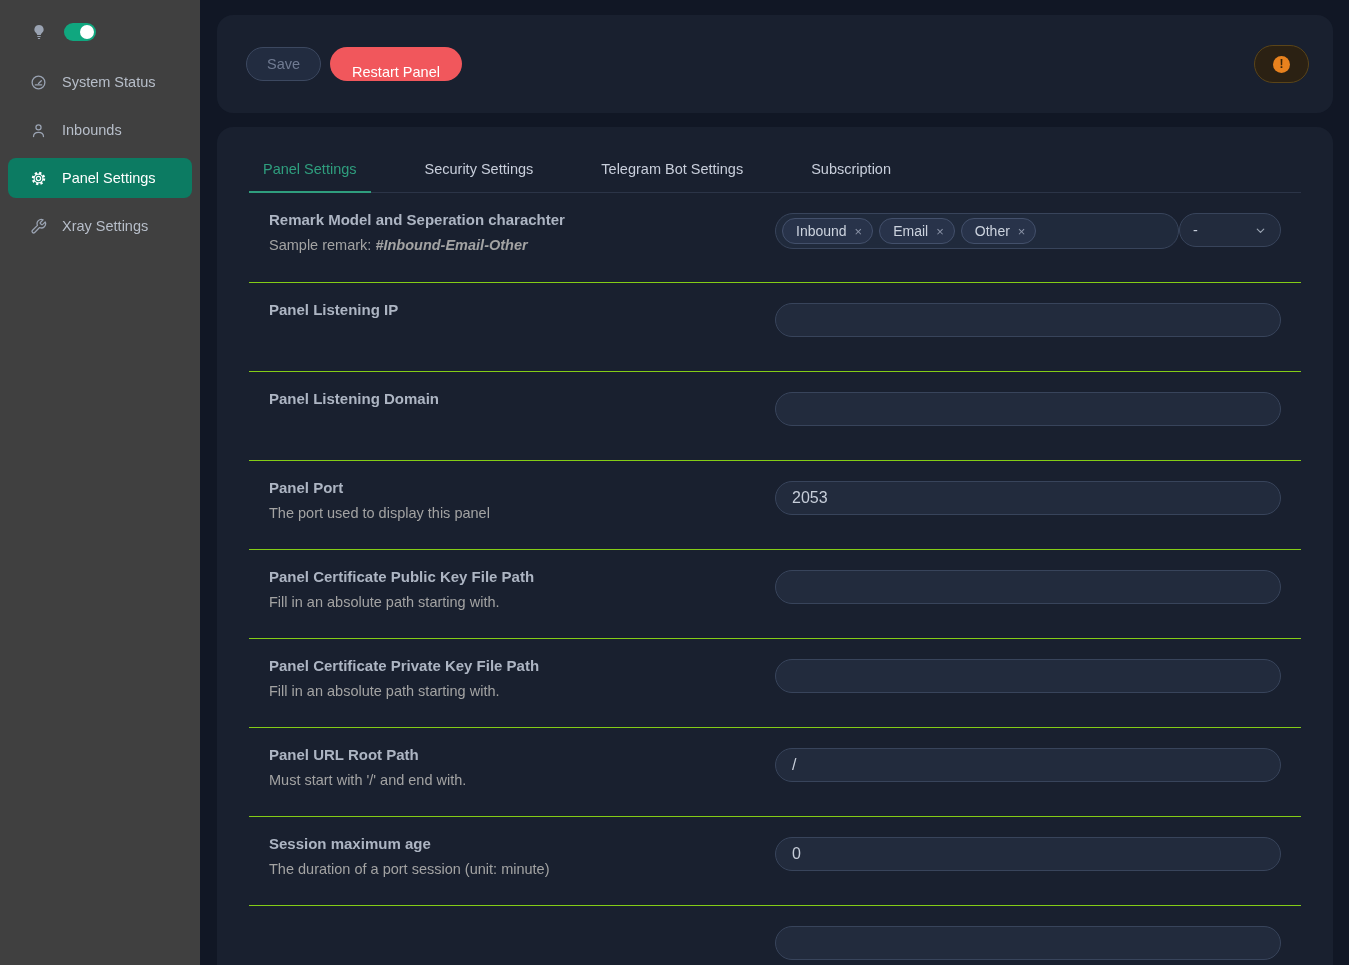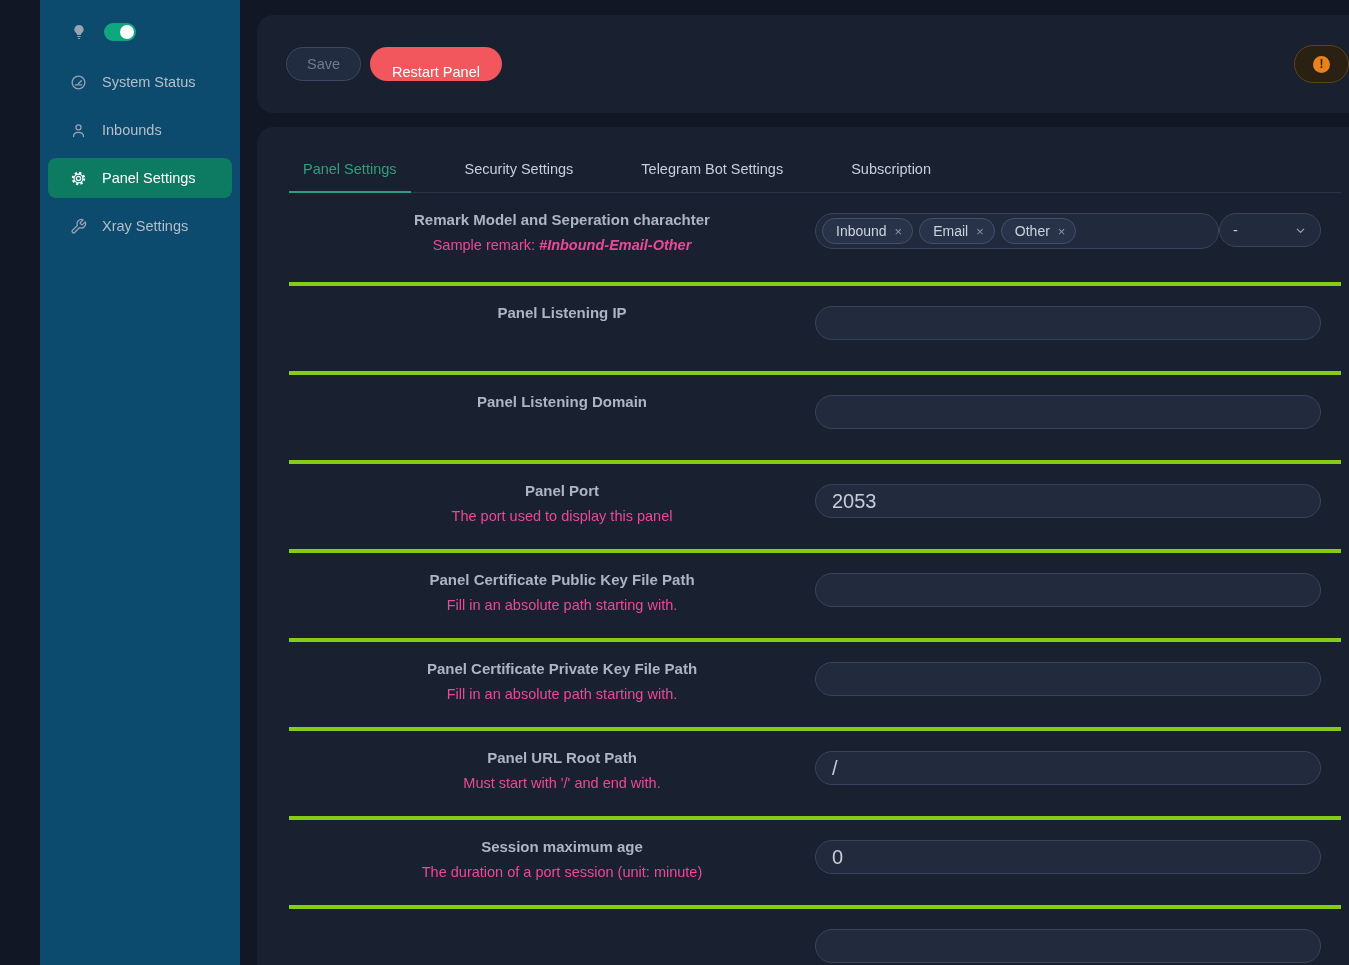--- a/index.html
+++ b/index.html
@@ -9,23 +9,22 @@
     overflow: hidden;
     display: flex;
     background: #111725;
     font-family: "Liberation Sans", sans-serif;
     color: #c6cdd9;
   }
 
   
   .sidebar {
     width: 200px; flex-shrink: 0;
-    background: #0c4a6e;
+    background: #404040;
     padding-top: 20px;
-    margin-left: 40px;
   }
   .theme-row {
     display: flex; align-items: center; gap: 16px;
     height: 24px; margin: 0 0 18px 30px;
   }
   .bulb { display: flex; align-items: center; }
   .toggle {
     width: 32px; height: 18px; border-radius: 10px;
     background: #10a77f; position: relative; cursor: pointer;
   }
@@ -100,37 +99,37 @@
   .tab.active::after {
     content: ""; position: absolute; left: 0; right: 0; bottom: -1px;
     height: 2px; background: #2f9e7e;
   }
 
   
   .form-row {
     display: flex; align-items: flex-start;
     min-height: 89px; padding: 18px 20px 14px 20px;
   }
-  .form-row + .form-row { border-top: 4px solid #84cc16; }
-  .row-left { width: 506px; text-align: center; }
+  .form-row + .form-row { border-top: 1px solid #84cc16; }
+  .row-left { width: 506px; }
   .row-label {
     font-size: 15px; font-weight: 700; color: #adb5c3;
     margin-bottom: 9px;
   }
-  .row-desc { font-size: 14.5px; color: #ec4899; }
+  .row-desc { font-size: 14.5px; color: #a3a3a3; }
   .row-desc .sample { font-weight: 700; font-style: italic; }
   .row-right {
     margin-left: auto; width: 506px; padding-top: 2px;
     display: flex; gap: 0;
   }
   .text-input {
     width: 100%; height: 34px;
     border-radius: 17px;
     background: #222b3d; border: 1px solid #38445b;
-    color: #c6cdd9; font-size: 20px; font-family: inherit;
+    color: #c6cdd9; font-size: 16px; font-family: inherit;
     padding: 0 16px; outline: none;
   }
   .tags-input {
     flex: 1; height: 36px;
     border-radius: 18px;
     background: #202a3c; border: 1px solid #38445b;
     display: flex; align-items: center; gap: 6px;
     padding: 0 6px;
   }
   .tag {

